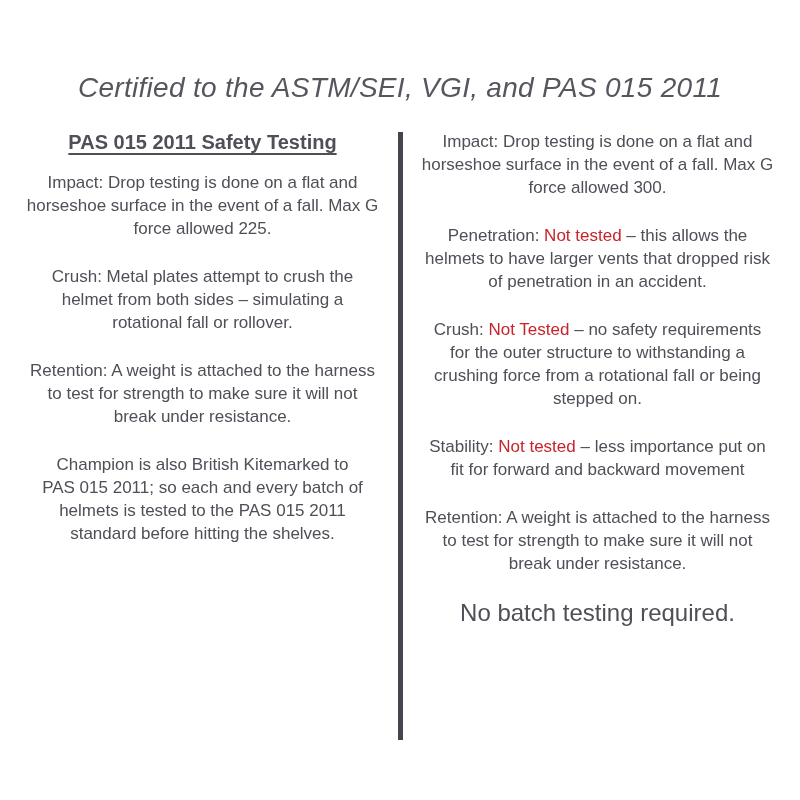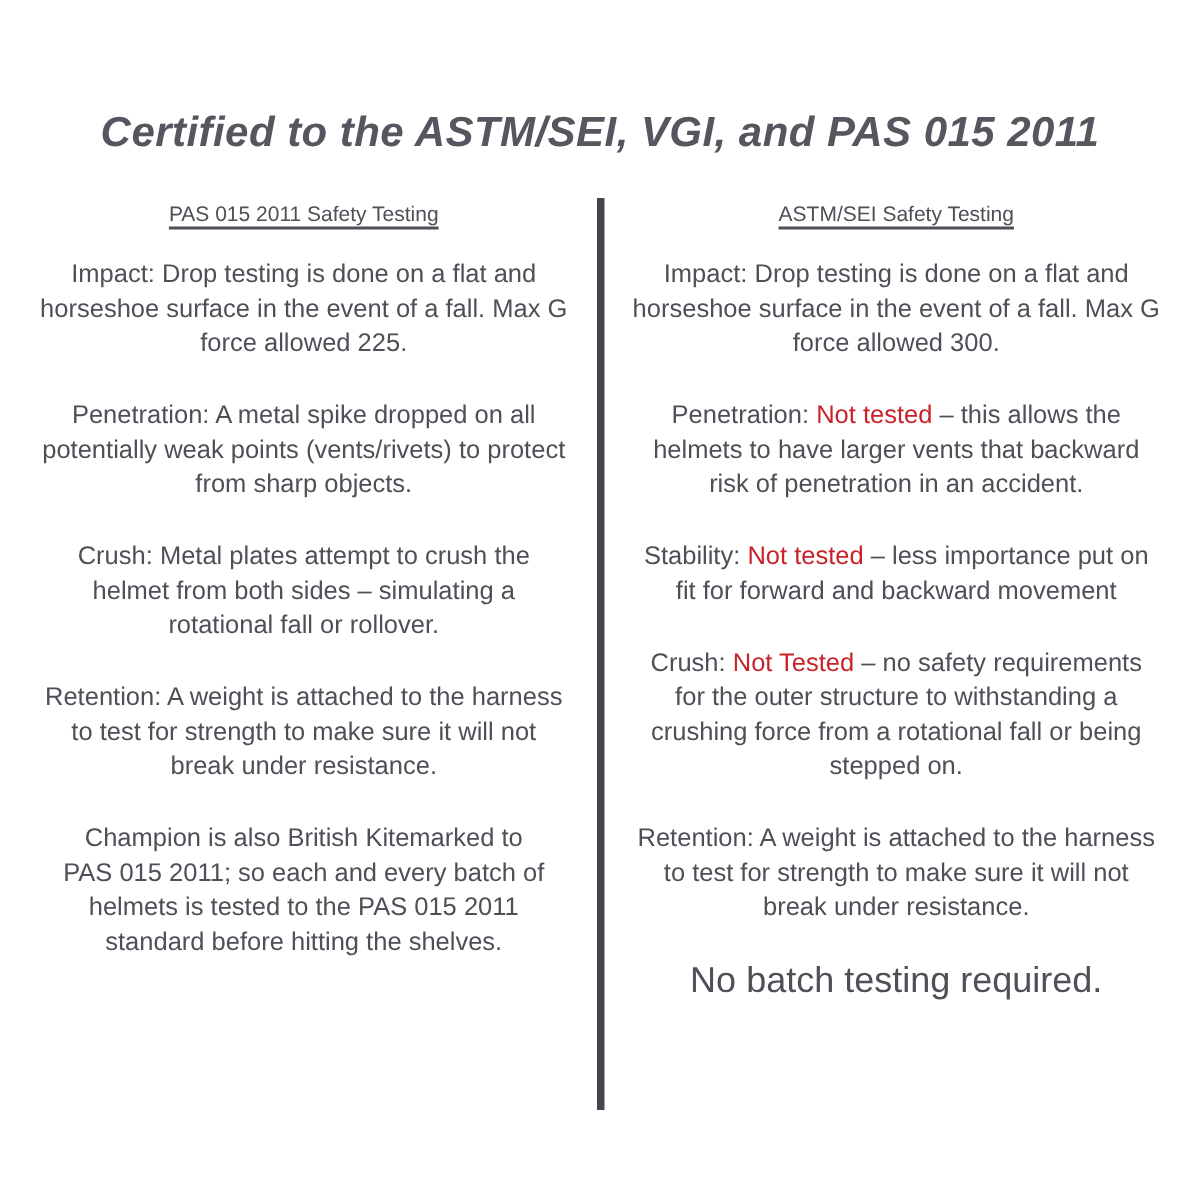--- a/index.html
+++ b/index.html
@@ -20,39 +20,39 @@
     height: 800px;
     overflow: hidden;
     font-family: "Liberation Sans", sans-serif;
     color: var(--text);
   }
   .page-title {
     margin-top: 72px;
     text-align: center;
     font-style: italic;
     font-size: 28px;
-    font-weight: 700;
+    font-weight: 400;
     letter-spacing: 0.3px;
     color: var(--title);
   }
   .columns {
     display: flex;
     justify-content: center;
     align-items: flex-start;
     margin-top: 26px;
   }
   .col {
     width: 352px;
     text-align: center;
     font-size: 17px;
     line-height: 23px;
   }
   .col-heading {
-    font-size: 14px;
-    font-weight: normal;
+    font-size: 20px;
+    font-weight: bold;
     text-decoration: underline;
     text-underline-offset: 4px;
     text-decoration-thickness: 2px;
     margin: 0 0 17px 0;
     line-height: 24px;
   }
   .section {
     margin: 0 0 25px 0;
   }
   .section .label { font-weight: normal; }
@@ -78,41 +78,39 @@
 
 <div class="page-title">Certified to the ASTM/SEI, VGI, and PAS 015 2011</div>
 
 <div class="columns">
 
   <div class="col">
     <h2 class="col-heading">PAS 015 2011 Safety Testing</h2>
 
     <p class="section"><b class="label">Impact:</b> <span class="status"></span> <span>Drop testing is done on a flat and horseshoe surface in the event of a fall. Max G force allowed 225.</span></p>
 
-    <p class="section"><b class="label">Penetration:</b> <span class="status"></span> <span>A metal spike dropped on all potentially weak points (vents/rivets) to protect from sharp objects.</span></p>
 
     <p class="section"><b class="label">Crush:</b> <span class="status"></span> <span>Metal plates attempt to crush the helmet from both sides – simulating a rotational fall or rollover.</span></p>
 
 
     <p class="section"><b class="label">Retention:</b> <span class="status"></span> <span>A weight is attached to the harness to test for strength to make sure it will not break under resistance.</span></p>
 
     <p class="footer-note">Champion is also British Kitemarked to PAS 015 2011; so each and every batch of helmets is tested to the PAS 015 2011 standard before hitting the shelves.</p>
   </div>
 
   <div class="divider"></div>
 
   <div class="col">
-    <h2 class="col-heading">ASTM/SEI Safety Testing</h2>
 
     <p class="section"><b class="label">Impact:</b> <span class="status"></span> <span>Drop testing is done on a flat and horseshoe surface in the event of a fall. Max G force allowed 300.</span></p>
 
-    <p class="section"><b class="label">Penetration:</b> <span class="status">Not tested</span> <span>– this allows the helmets to have larger vents that backward risk of penetration in an accident.</span></p>
+    <p class="section"><b class="label">Penetration:</b> <span class="status">Not tested</span> <span>– this allows the helmets to have larger vents that dropped risk of penetration in an accident.</span></p>
+
+    <p class="section"><b class="label">Crush:</b> <span class="status">Not Tested</span> <span>– no safety requirements for the outer structure to withstanding a crushing force from a rotational fall or being stepped on.</span></p>
 
     <p class="section"><b class="label">Stability:</b> <span class="status">Not tested</span> <span>– less importance put on fit for forward and backward movement</span></p>
-
-    <p class="section"><b class="label">Crush:</b> <span class="status">Not Tested</span> <span>– no safety requirements for the outer structure to withstanding a crushing force from a rotational fall or being stepped on.</span></p>
 
     <p class="section"><b class="label">Retention:</b> <span class="status"></span> <span>A weight is attached to the harness to test for strength to make sure it will not break under resistance.</span></p>
 
     <p class="footer-note large">No batch testing required.</p>
   </div>
 
 </div>
 
 </body></html>

